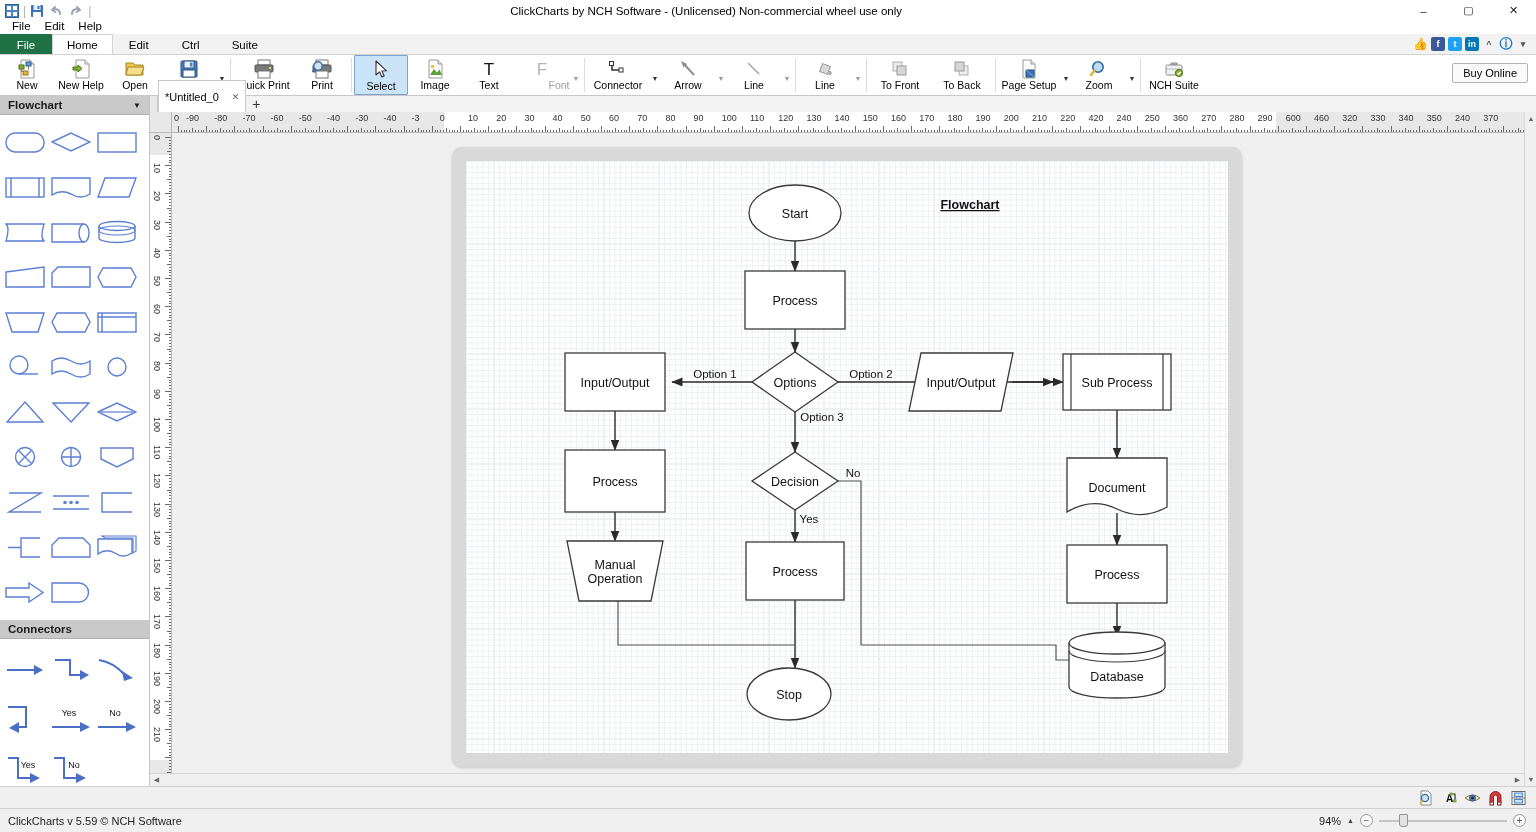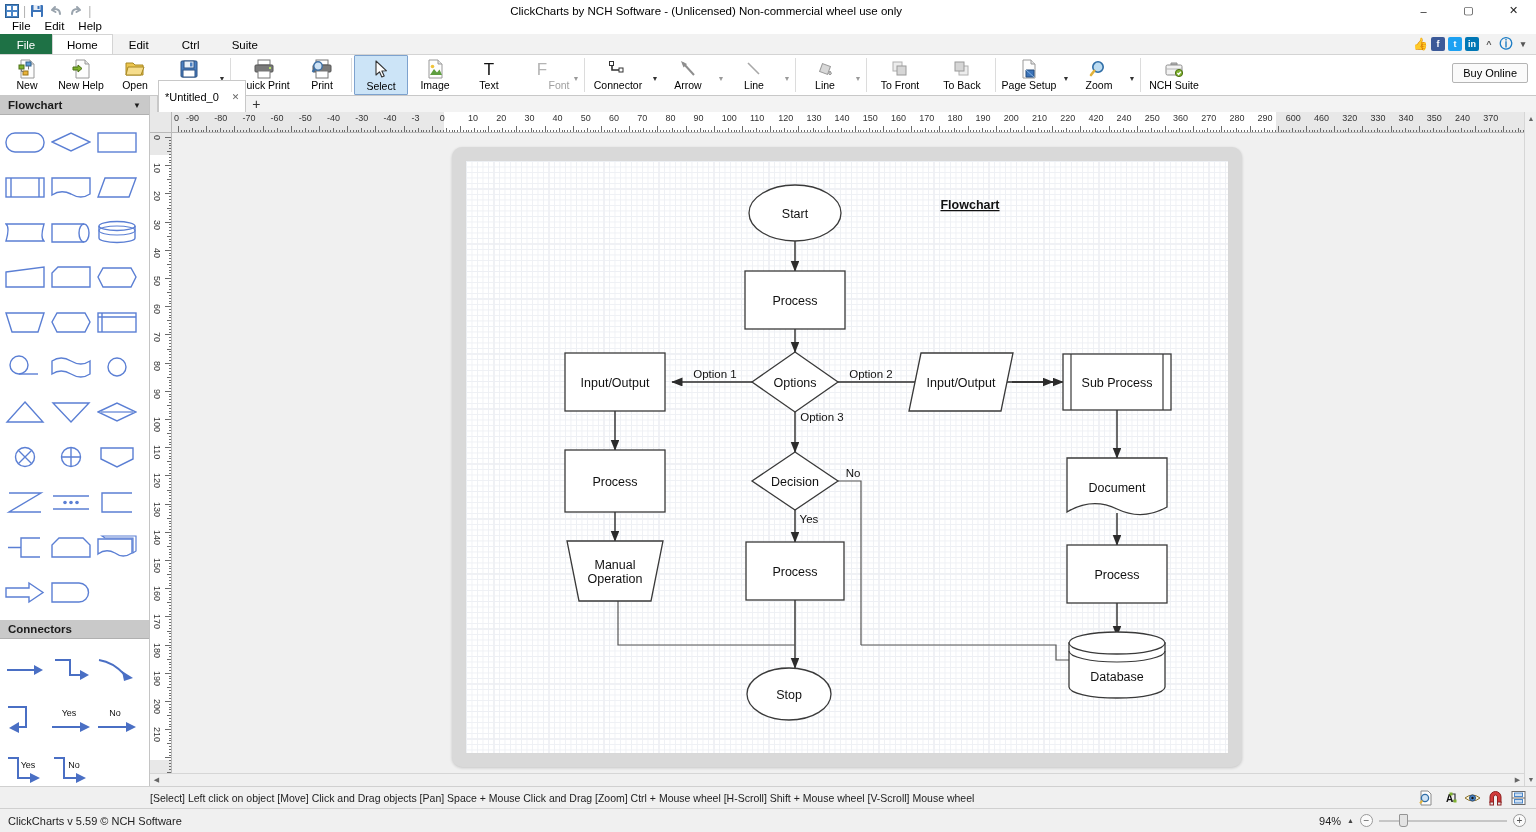--- a/index.html
+++ b/index.html
@@ -1619,21 +1619,20 @@
     <div class="hsb-arrow">◀</div>
     <div class="hsb-track"></div>
     <div class="hsb-arrow">▶</div>
   </div>
   <div class="vscrollbar">
     <div class="vsb-arrow">▲</div>
     <div class="vsb-arrow" style="position:absolute;bottom:0;">▼</div>
   </div>
 
   <div class="hintbar">
-    <div class="hint-text">[Select] Left click on object  [Move] Click and Drag objects  [Pan] Space + Mouse Click and Drag  [Zoom] Ctrl + Mouse wheel  [H-Scroll] Shift + Mouse wheel  [V-Scroll] Mouse wheel</div>
     <div class="hint-tools">
       <div class="hint-tool">
         <svg width="17" height="16" viewBox="0 0 17 16">
             <path d="M3 1 h7 l3 3 v11 H3Z" fill="#fcfcfc" stroke="#8a8a8a"></path>
             <circle cx="7" cy="8" r="3.6" fill="#cfe3f5" stroke="#2f6da6" stroke-width="1.3"></circle>
             <path d="M4.4 10.6 L2 13.4" stroke="#e2b33c" stroke-width="2"></path>
           </svg>
       </div>
       <div class="hint-tool">
         <svg width="17" height="16" viewBox="0 0 17 16">

